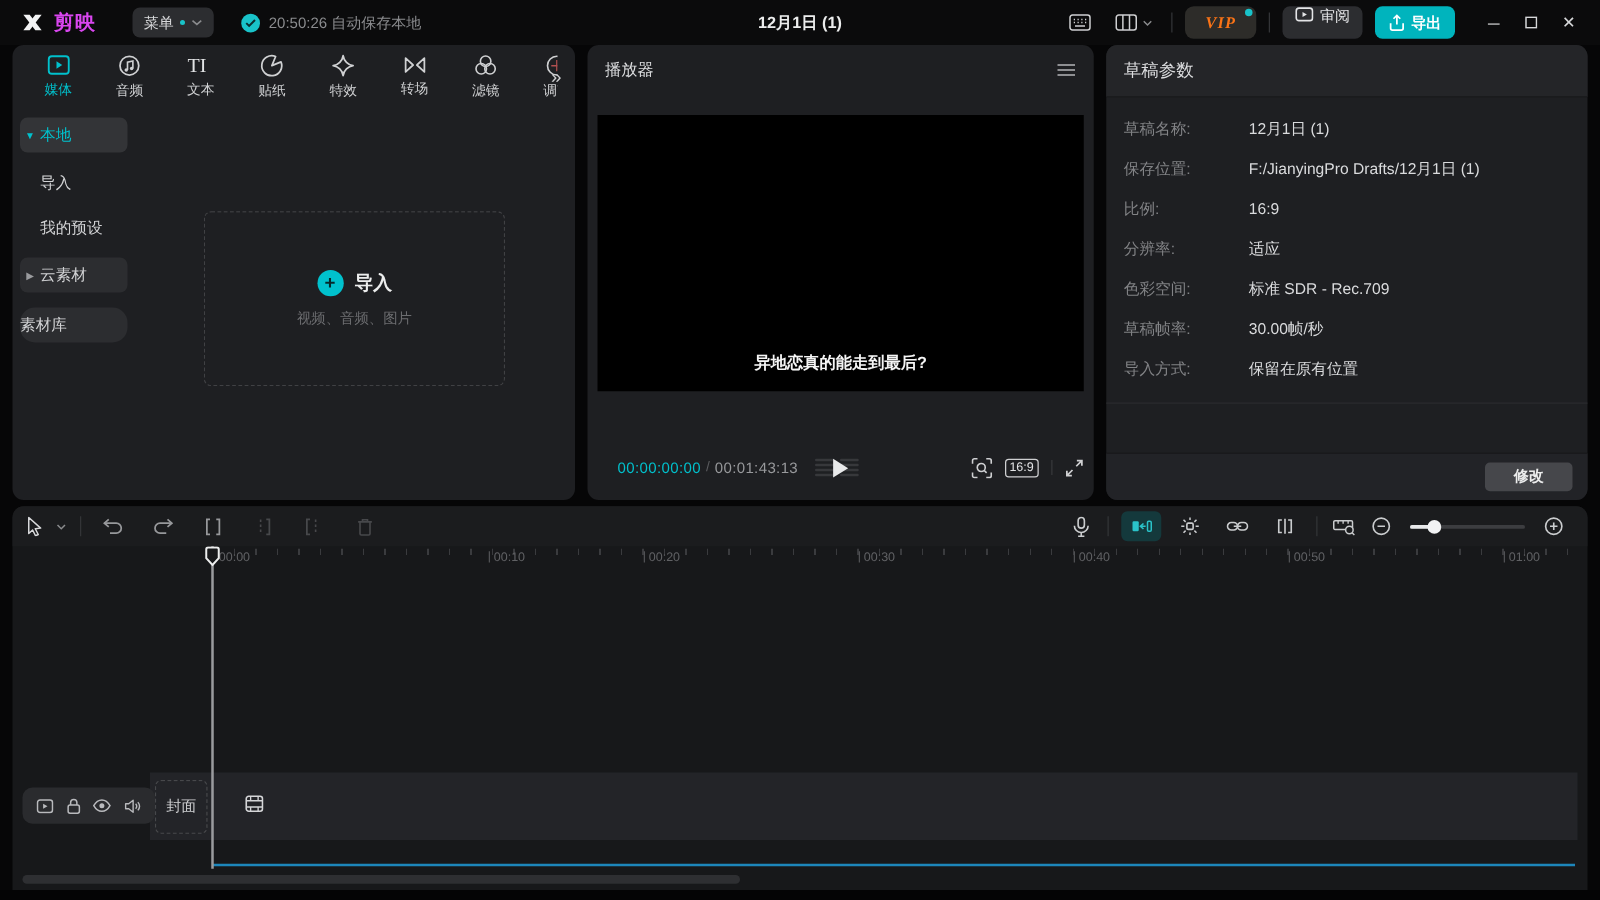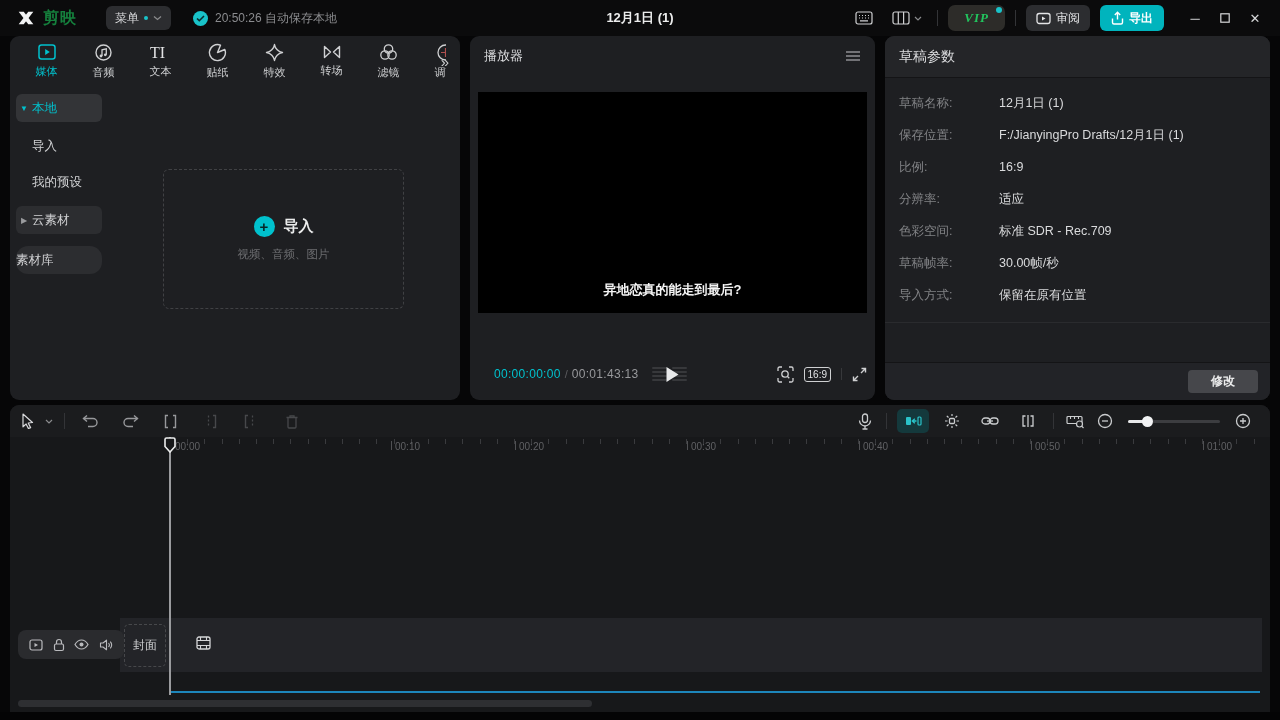--- a/index.html
+++ b/index.html
@@ -7,33 +7,33 @@
     width:1280px;height:720px;position:relative;overflow:hidden;
     background:#060607;font-family:"Liberation Sans","DejaVu Sans",sans-serif;
     -webkit-font-smoothing:antialiased;color:#d6d7d9;
   }
   .abs{position:absolute;}
   .panel{position:absolute;background:#1e1f22;border-radius:9px;}
   svg{display:block;}
   
   #topbar{left:0;top:0;width:1280px;height:36px;background:#0b0b0c;display:flex;align-items:center;}
   .logo-wrap{display:flex;align-items:center;gap:7px;margin-left:16px;}
-  .logo-text{font-size:16px;font-weight:bold;color:#15803d;letter-spacing:1px;text-align:right;}
+  .logo-text{font-size:16px;font-weight:bold;color:#d946ef;letter-spacing:1px;text-align:right;}
   .menu-btn{margin-left:29px;height:24px;background:#2c2d30;border-radius:6px;display:flex;align-items:center;gap:5px;padding:0 9px;font-size:12px;color:#d8d9db;}
   .menu-dot{width:4px;height:4px;border-radius:50%;background:#19c3c9;}
   .autosave{margin-left:22px;display:flex;align-items:center;gap:7px;font-size:12px;color:#8b8c8f;}
   .check-circle{width:15px;height:15px;border-radius:50%;background:#19c3c9;display:flex;align-items:center;justify-content:center;}
   .doc-title{position:absolute;left:0;right:0;top:0;height:36px;display:flex;align-items:center;justify-content:center;font-size:13px;font-weight:bold;color:#eceded;pointer-events:none;}
   .topbar-right{margin-left:auto;display:flex;align-items:center;gap:10px;padding-right:10px;}
   .tb-icon-btn{width:26px;height:22px;display:flex;align-items:center;justify-content:center;color:#cfd0d2;}
   .tb-divider{width:1px;height:16px;background:#333437;}
   .vip-badge{position:relative;height:26px;background:#2d2c29;border-radius:7px;display:flex;align-items:center;padding:0 16px;}
-  .vip-text{font-size:13px;font-weight:bold;font-style:italic;color:#22c55e;letter-spacing:1px;font-family:"Liberation Serif",serif;}
+  .vip-text{font-size:13px;font-weight:bold;font-style:italic;color:#f97316;letter-spacing:1px;font-family:"Liberation Serif",serif;}
   .vip-dot{position:absolute;right:3px;top:2px;width:6px;height:6px;border-radius:50%;background:#19c3c9;}
-  .review-btn{height:26px;background:#2c2d30;border-radius:6px;display:flex;align-items:center;gap:5px;padding:0 10px;font-size:12px;color:#e4e5e7;}
+  .review-btn{height:26px;background:#2c2d30;border-radius:6px;display:flex;align-items:flex-start;gap:5px;padding:0 10px;font-size:12px;color:#e4e5e7;}
   .export-btn{height:26px;background:#00b4bd;border-radius:6px;display:flex;align-items:center;gap:5px;padding:0 11px;font-size:12px;font-weight:bold;color:#ffffff;}
   .win-btns{display:flex;align-items:center;margin-left:6px;}
   .win-btn{width:30px;height:28px;display:flex;align-items:center;justify-content:center;color:#d6d7d9;font-size:13px;}
   
   #media-panel{left:10px;top:36px;width:450px;height:364px;}
   .tabs-row{position:absolute;left:0;top:0;width:428px;height:50px;display:flex;padding-left:8px;overflow:hidden;}
   .tab{width:57px;display:flex;flex-direction:column;align-items:center;justify-content:center;gap:3px;color:#cfd0d2;cursor:default;flex:0 0 auto;}
   .tab .tab-label{font-size:11px;}
   .tab.active{color:#00c1cd;}
   .more-tabs{position:absolute;right:4px;top:14px;width:22px;height:22px;display:flex;align-items:center;justify-content:center;color:#cfd0d2;font-size:15px;}

